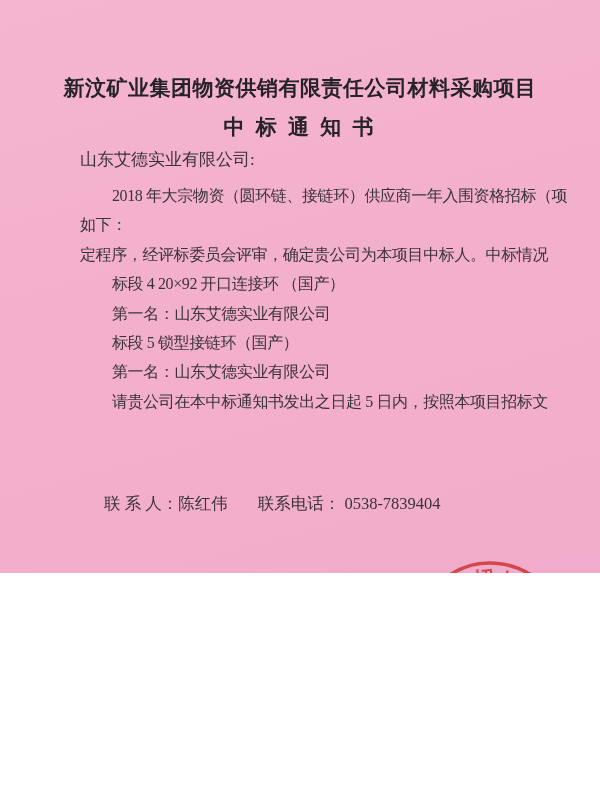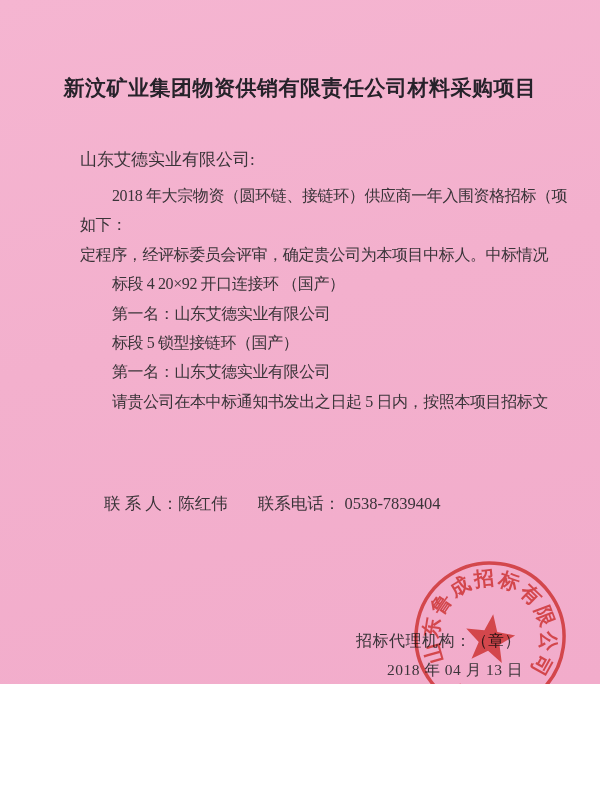--- a/index.html
+++ b/index.html
@@ -7,21 +7,21 @@
     --ink: #3a3439;
     --seal: #d8463c;
   }
   * { margin: 0; padding: 0; box-sizing: border-box; }
   html, body {
     width: 600px; height: 800px;
     font-family: "Liberation Serif", "DejaVu Serif", serif;
   }
   .page {
     position: relative;
-    width: 600px; height: 684px;
+    width: 600px; height: 573px;
     background: linear-gradient(165deg, #f5b5d1 0%, var(--paper) 45%, #f2accb 100%);
     color: var(--ink);
     overflow: hidden;
     font-family: Liberation Serif, serif;
   }
   .title-line1 {
     position: absolute; top: 74px; left: 0; width: 100%;
     text-align: center;
     font-size: 21px; font-weight: bold;
     letter-spacing: 0.5px;
@@ -75,20 +75,21 @@
     opacity: 0.82;
     transform: rotate(8deg);
   }
 </style>
 </head>
 <body>
 
 <div class="page">
 
   <div class="title-line1">新汶矿业集团物资供销有限责任公司材料采购项目</div>
+  <div class="title-line2">中 标 通 知 书</div>
 
   <div class="addressee">山东艾德实业有限公司:</div>
 
   <div class="body-lines">
       <div class="line indent">2018 年大宗物资（圆环链、接链环）供应商一年入围资格招标（项</div>
       <div class="line">如下：</div>
       <div class="line">定程序，经评标委员会评审，确定贵公司为本项目中标人。中标情况</div>
       <div class="line indent">标段 4 20×92 开口连接环 （国产）</div>
       <div class="line indent">第一名：山东艾德实业有限公司</div>
       <div class="line indent">标段 5 锁型接链环（国产）</div>

